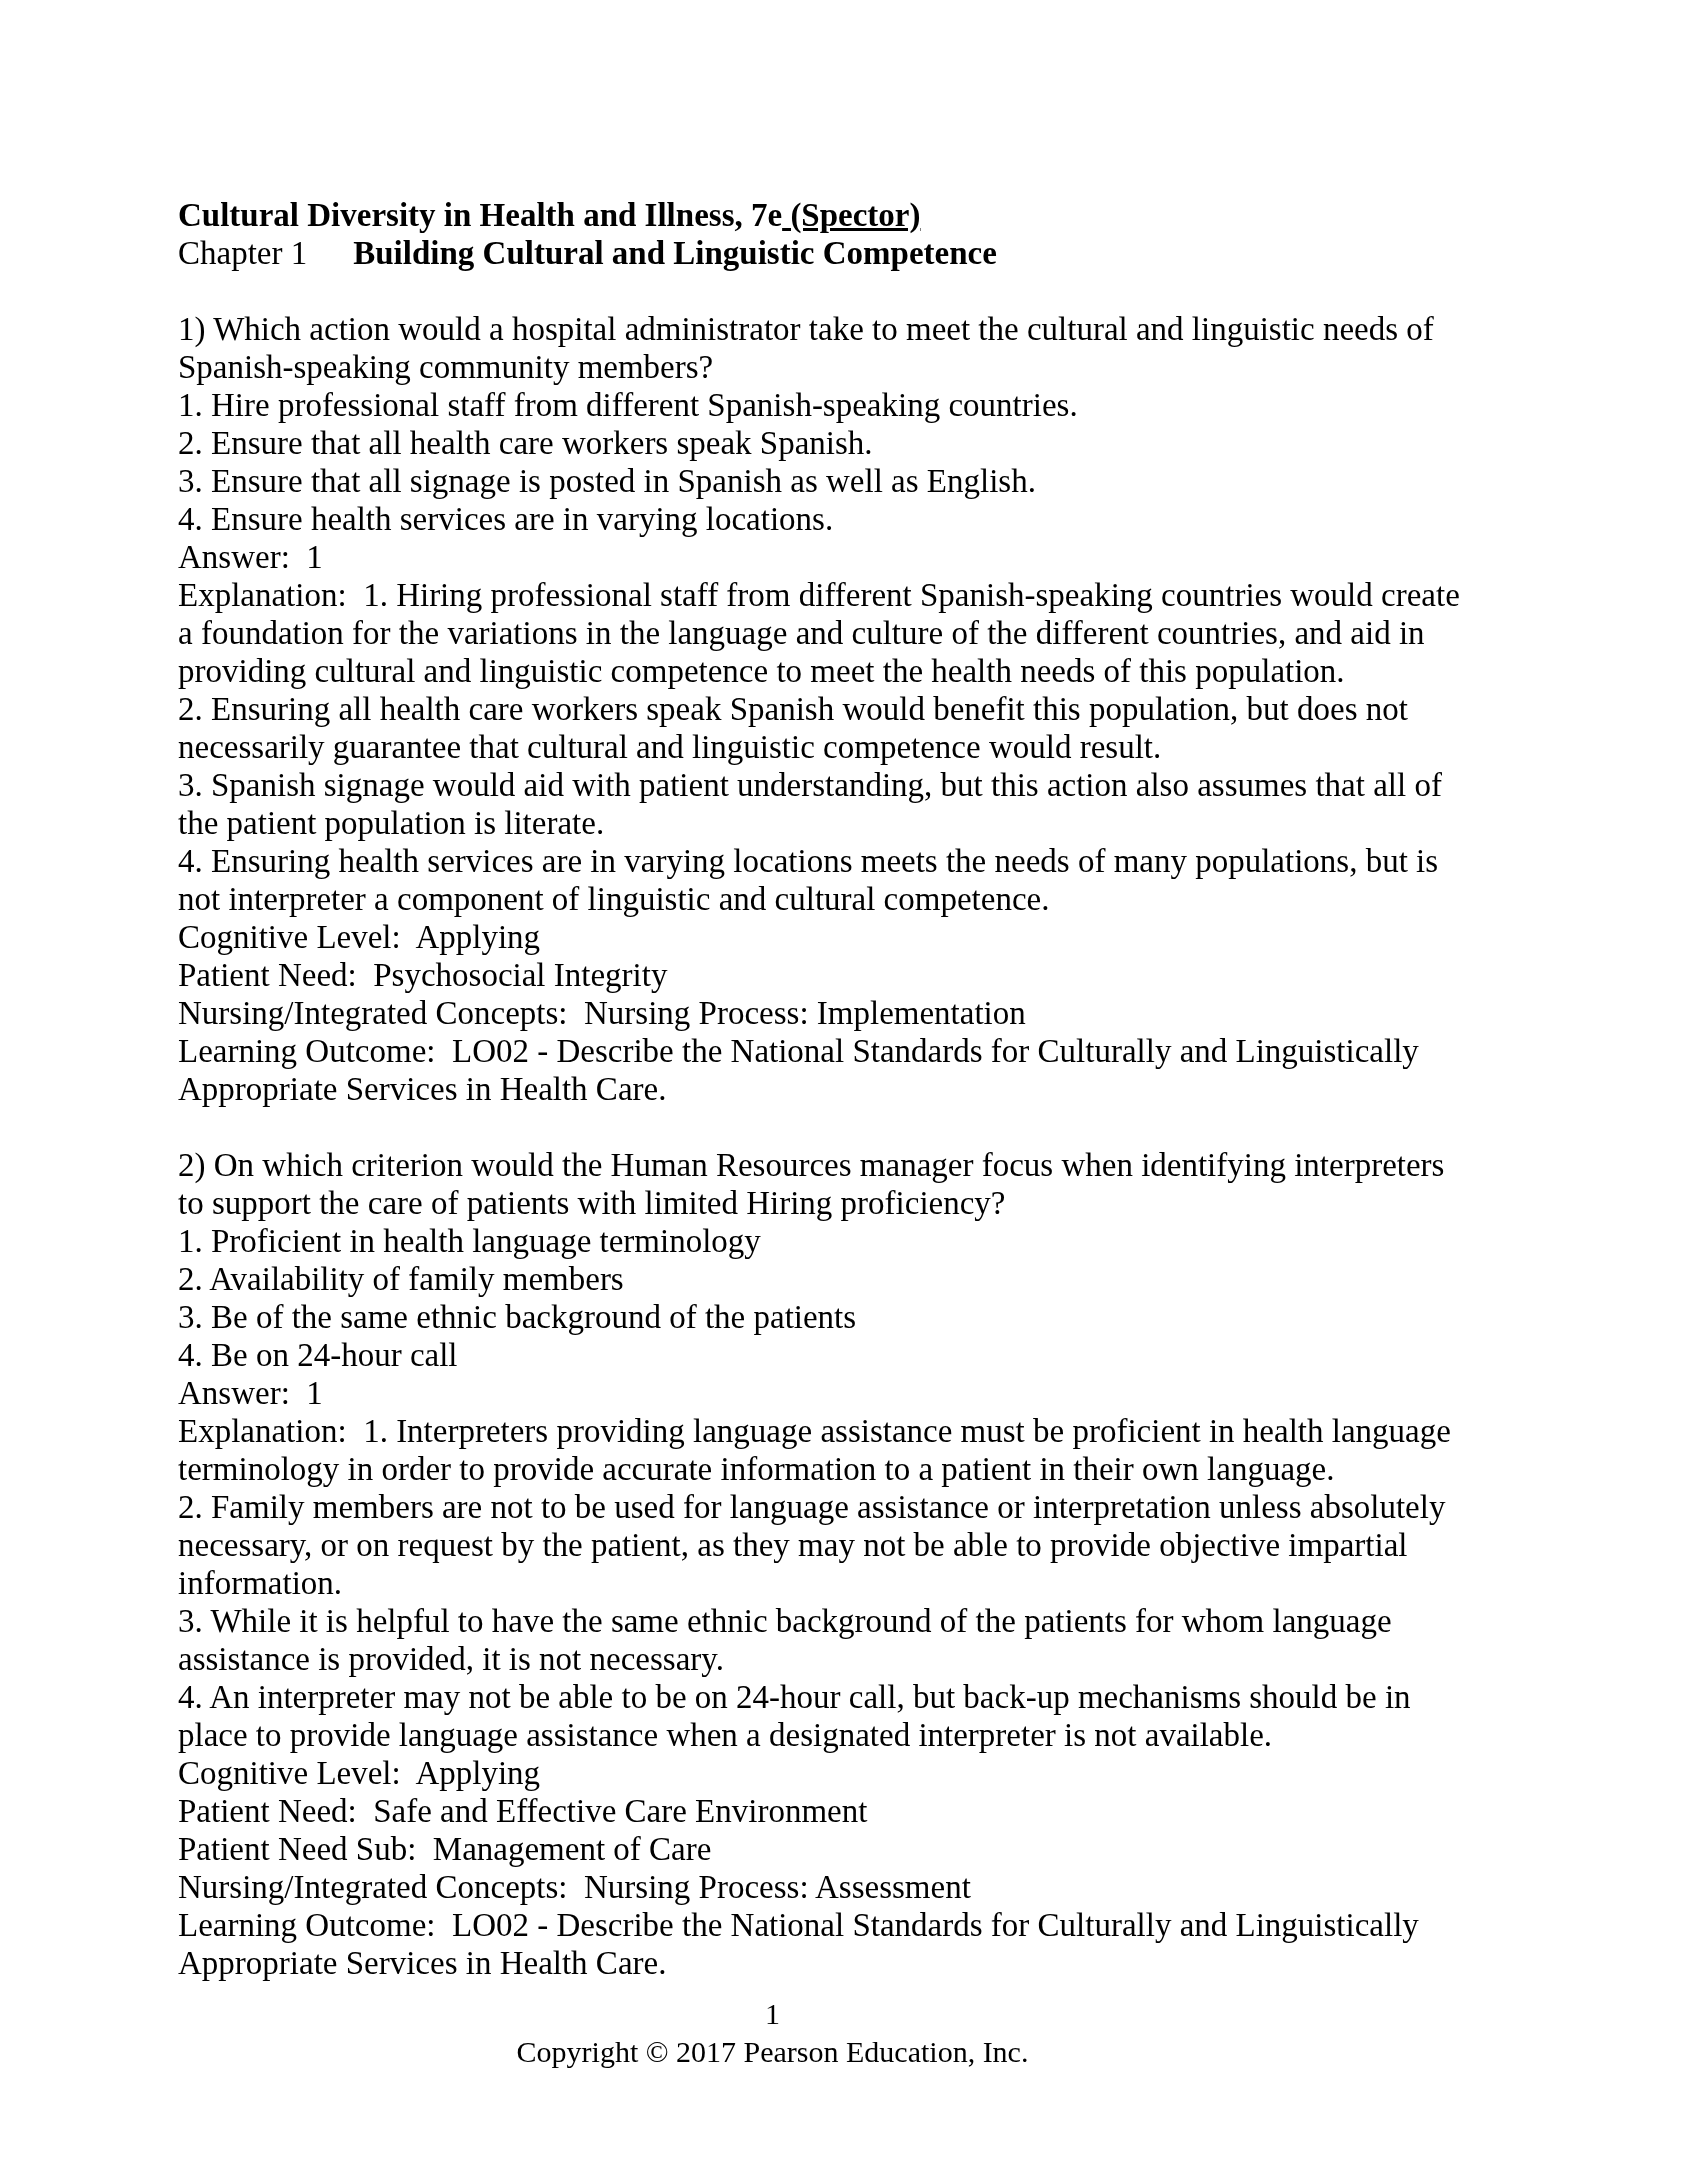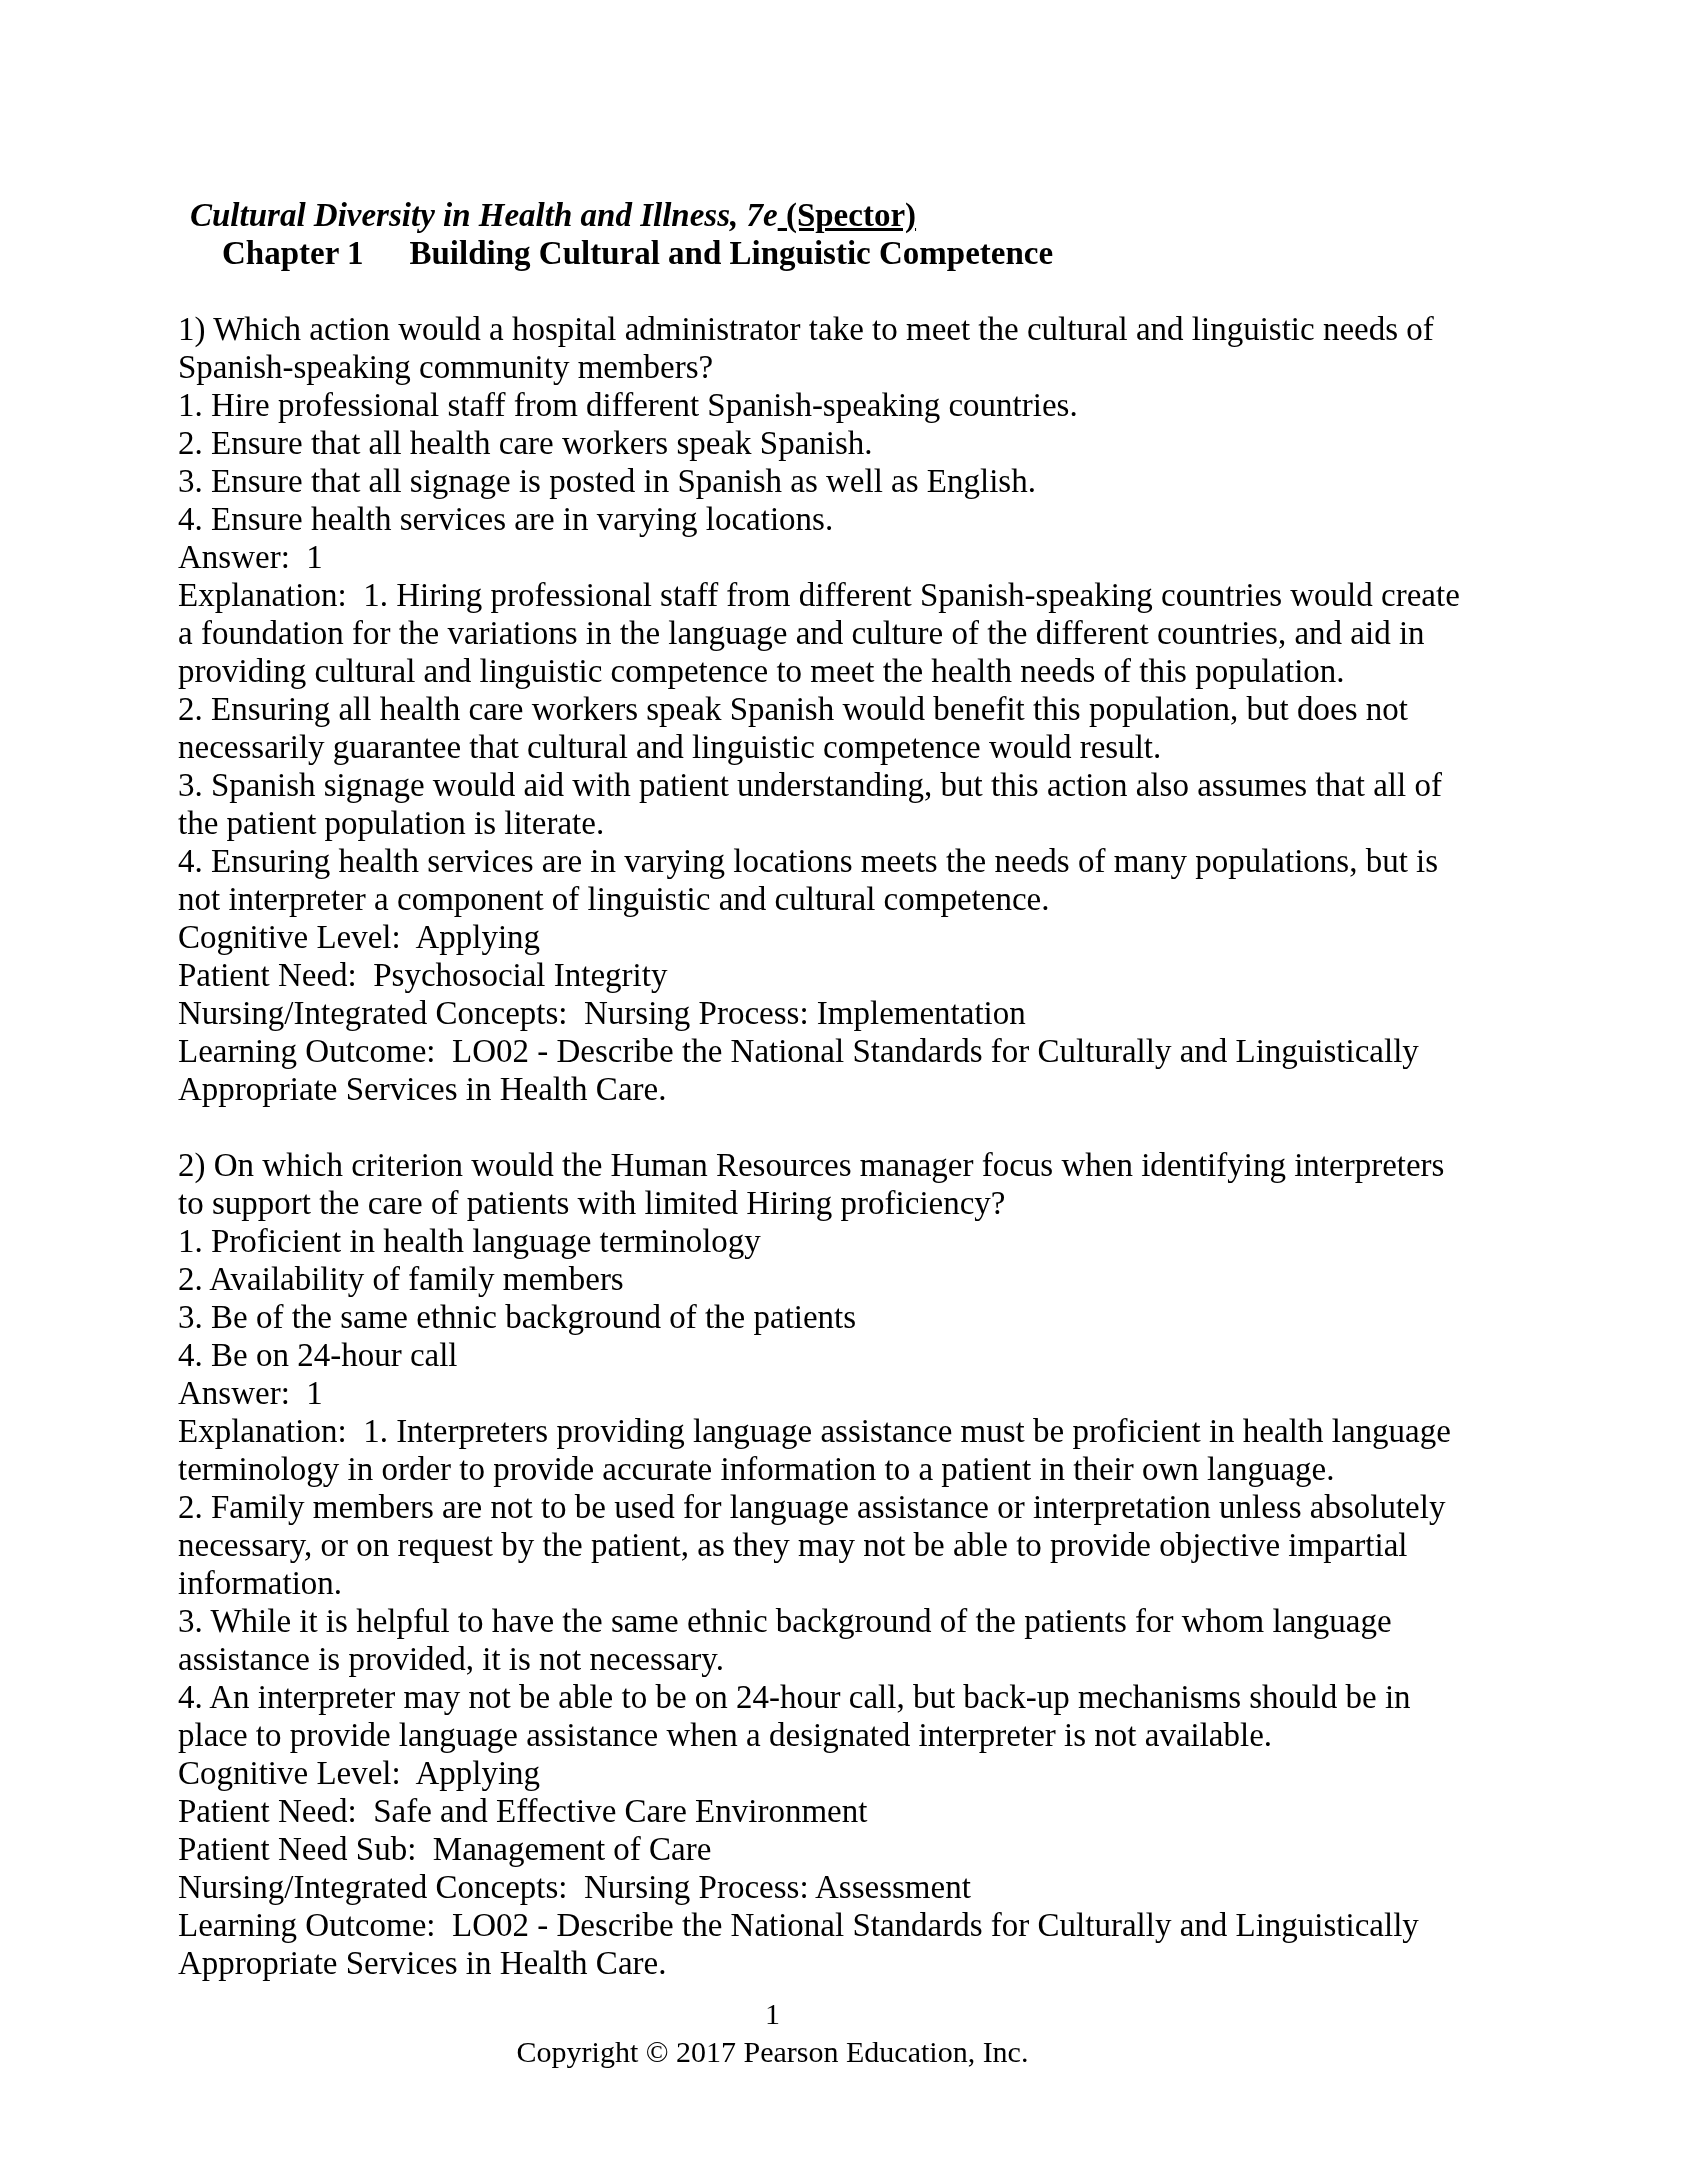--- a/index.html
+++ b/index.html
@@ -23,33 +23,30 @@
     width: 1386px;
     font-size: 33px;
     line-height: 38px;
   }
   .doc-header .hline {
     white-space: pre;
     font-weight: bold;
     min-height: 38px;
   }
   .book-title {
-    font-style: italic;
     font-weight: bold;
-    margin-left: 12px;
   }
   .book-title-suffix {
     font-weight: bold;
     text-decoration: underline;
   }
   .chapter-label {
     display: inline-block;
     margin-right: 46px;
-    font-weight: bold;
-    margin-left: 44px;
+    font-weight: normal;
   }
   .chapter-title {
     font-weight: bold;
   }
   .body-lines .line {
     white-space: pre;
     min-height: 38px;
   }
   .footer {
     position: absolute;

